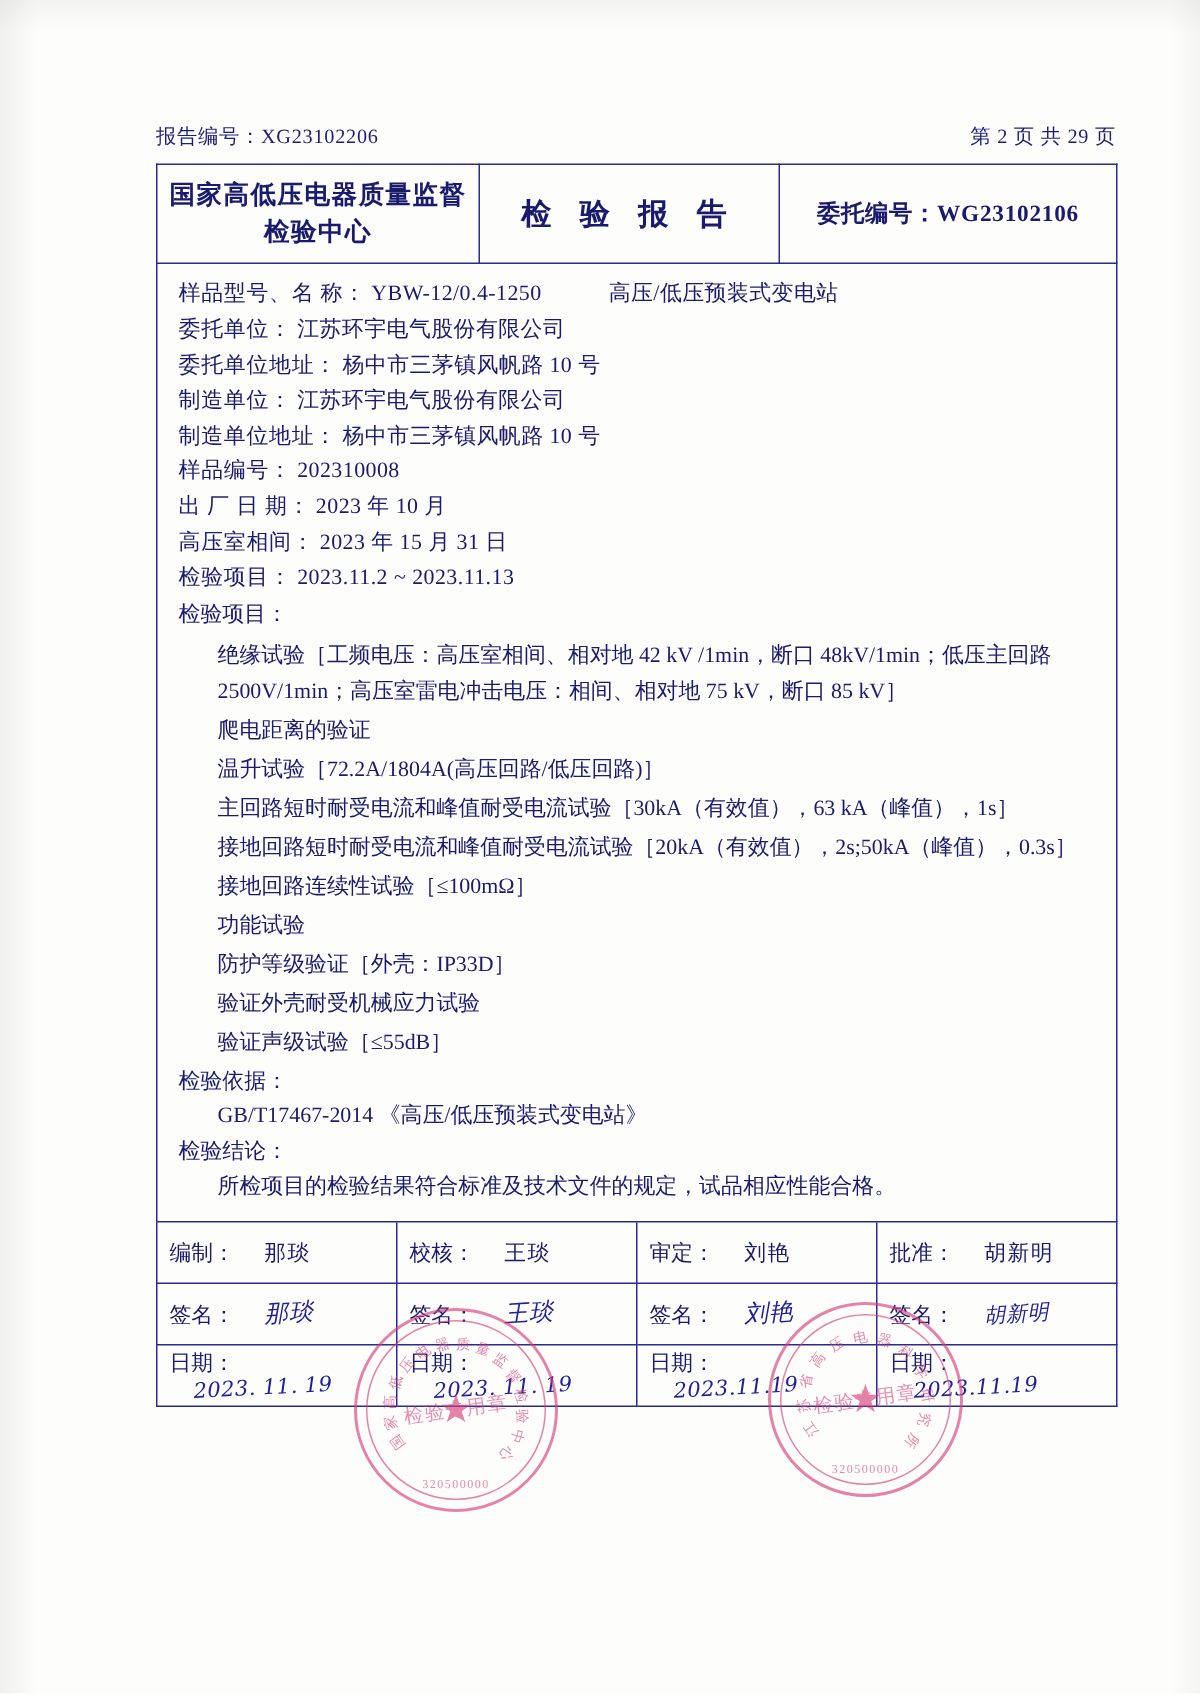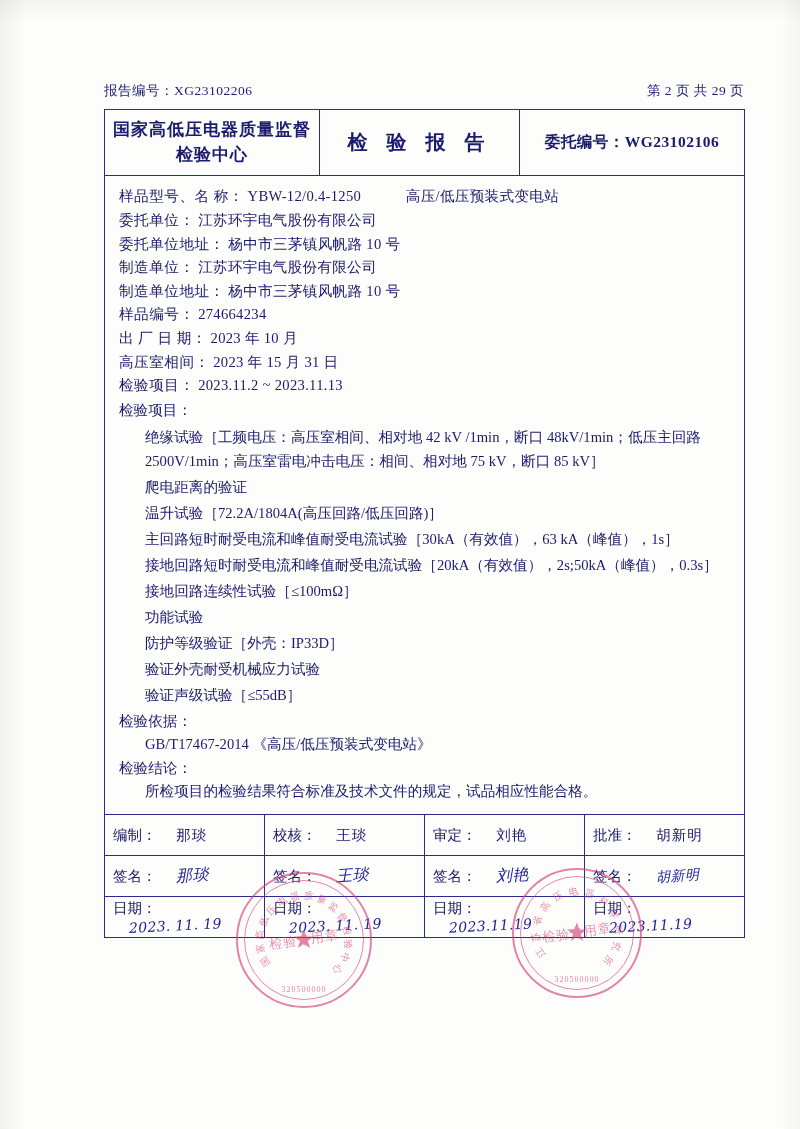--- a/index.html
+++ b/index.html
@@ -268,21 +268,21 @@
               <div class="row">
                 <span class="lbl">制造单位：</span>
                 <span class="val">江苏环宇电气股份有限公司</span>
               </div>
               <div class="row">
                 <span class="lbl">制造单位地址：</span>
                 <span class="val">杨中市三茅镇风帆路 10 号</span>
               </div>
               <div class="row">
                 <span class="lbl">样品编号：</span>
-                <span class="val">274664234</span>
+                <span class="val">202310008</span>
               </div>
               <div class="row">
                 <span class="lbl">出 厂 日 期：</span>
                 <span class="val">2023 年 10 月</span>
               </div>
               <div class="row">
                 <span class="lbl">高压室相间：</span>
                 <span class="val">2023 年 15 月 31 日</span>
               </div>
               <div class="row">

